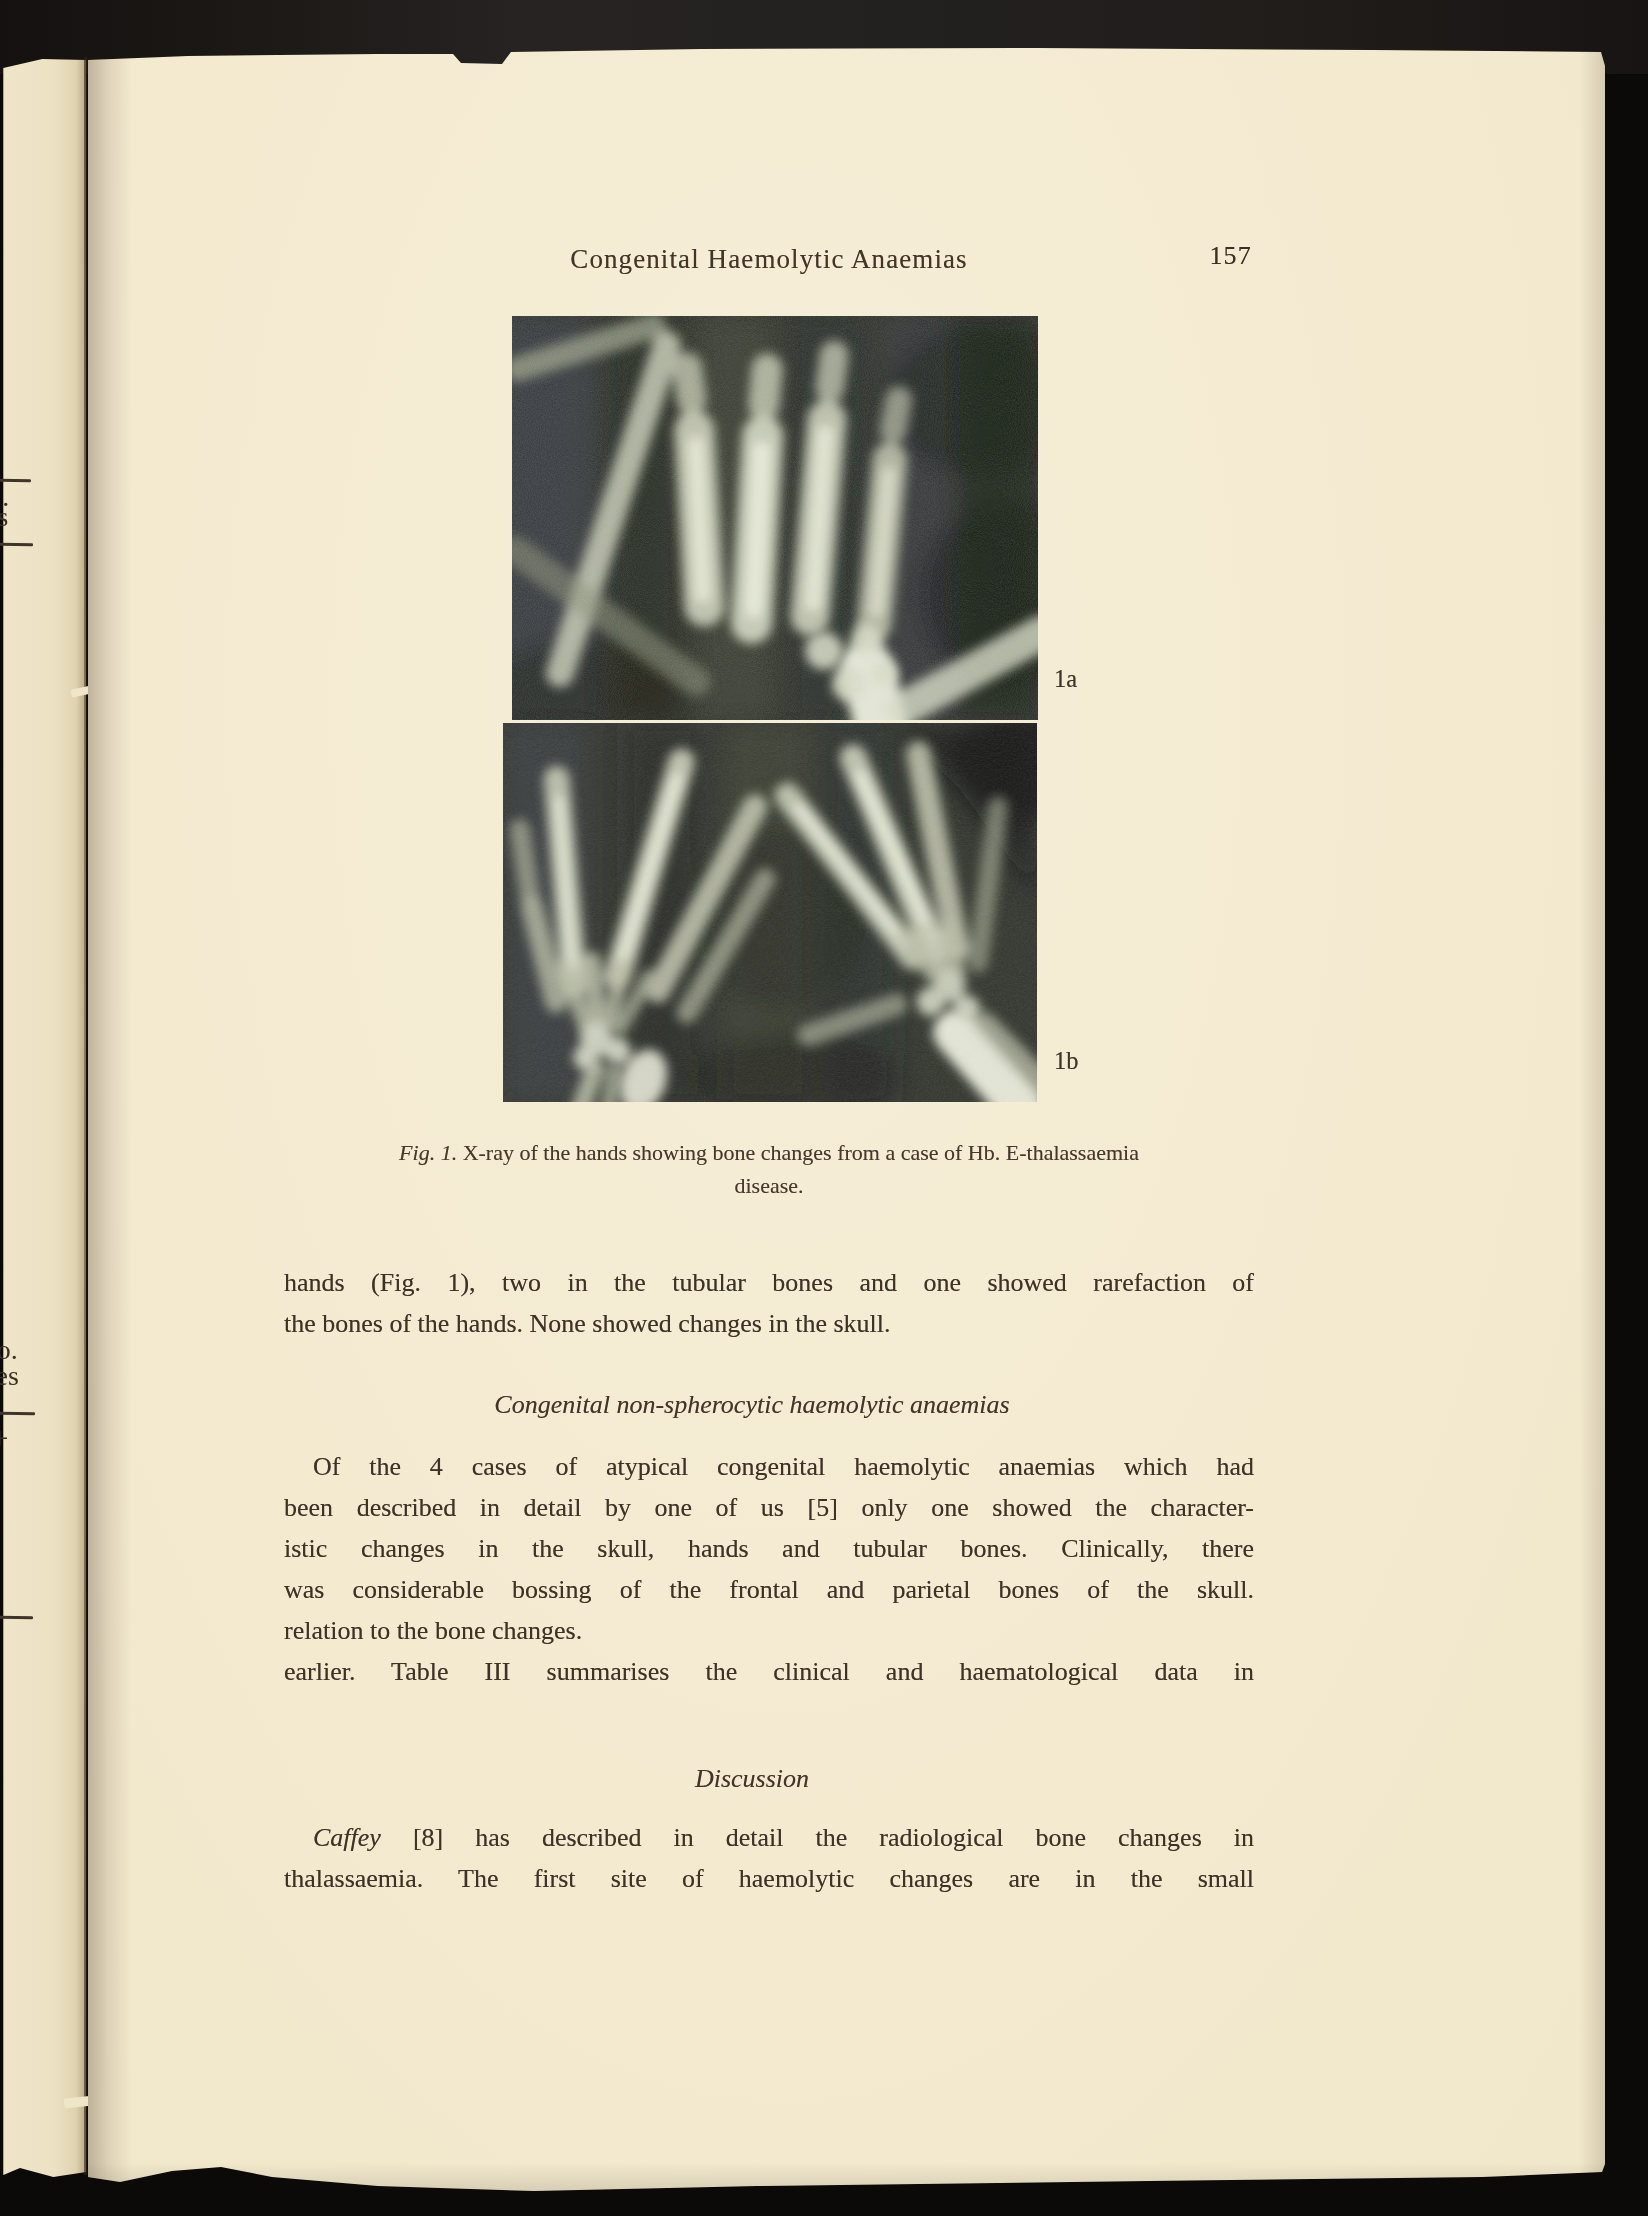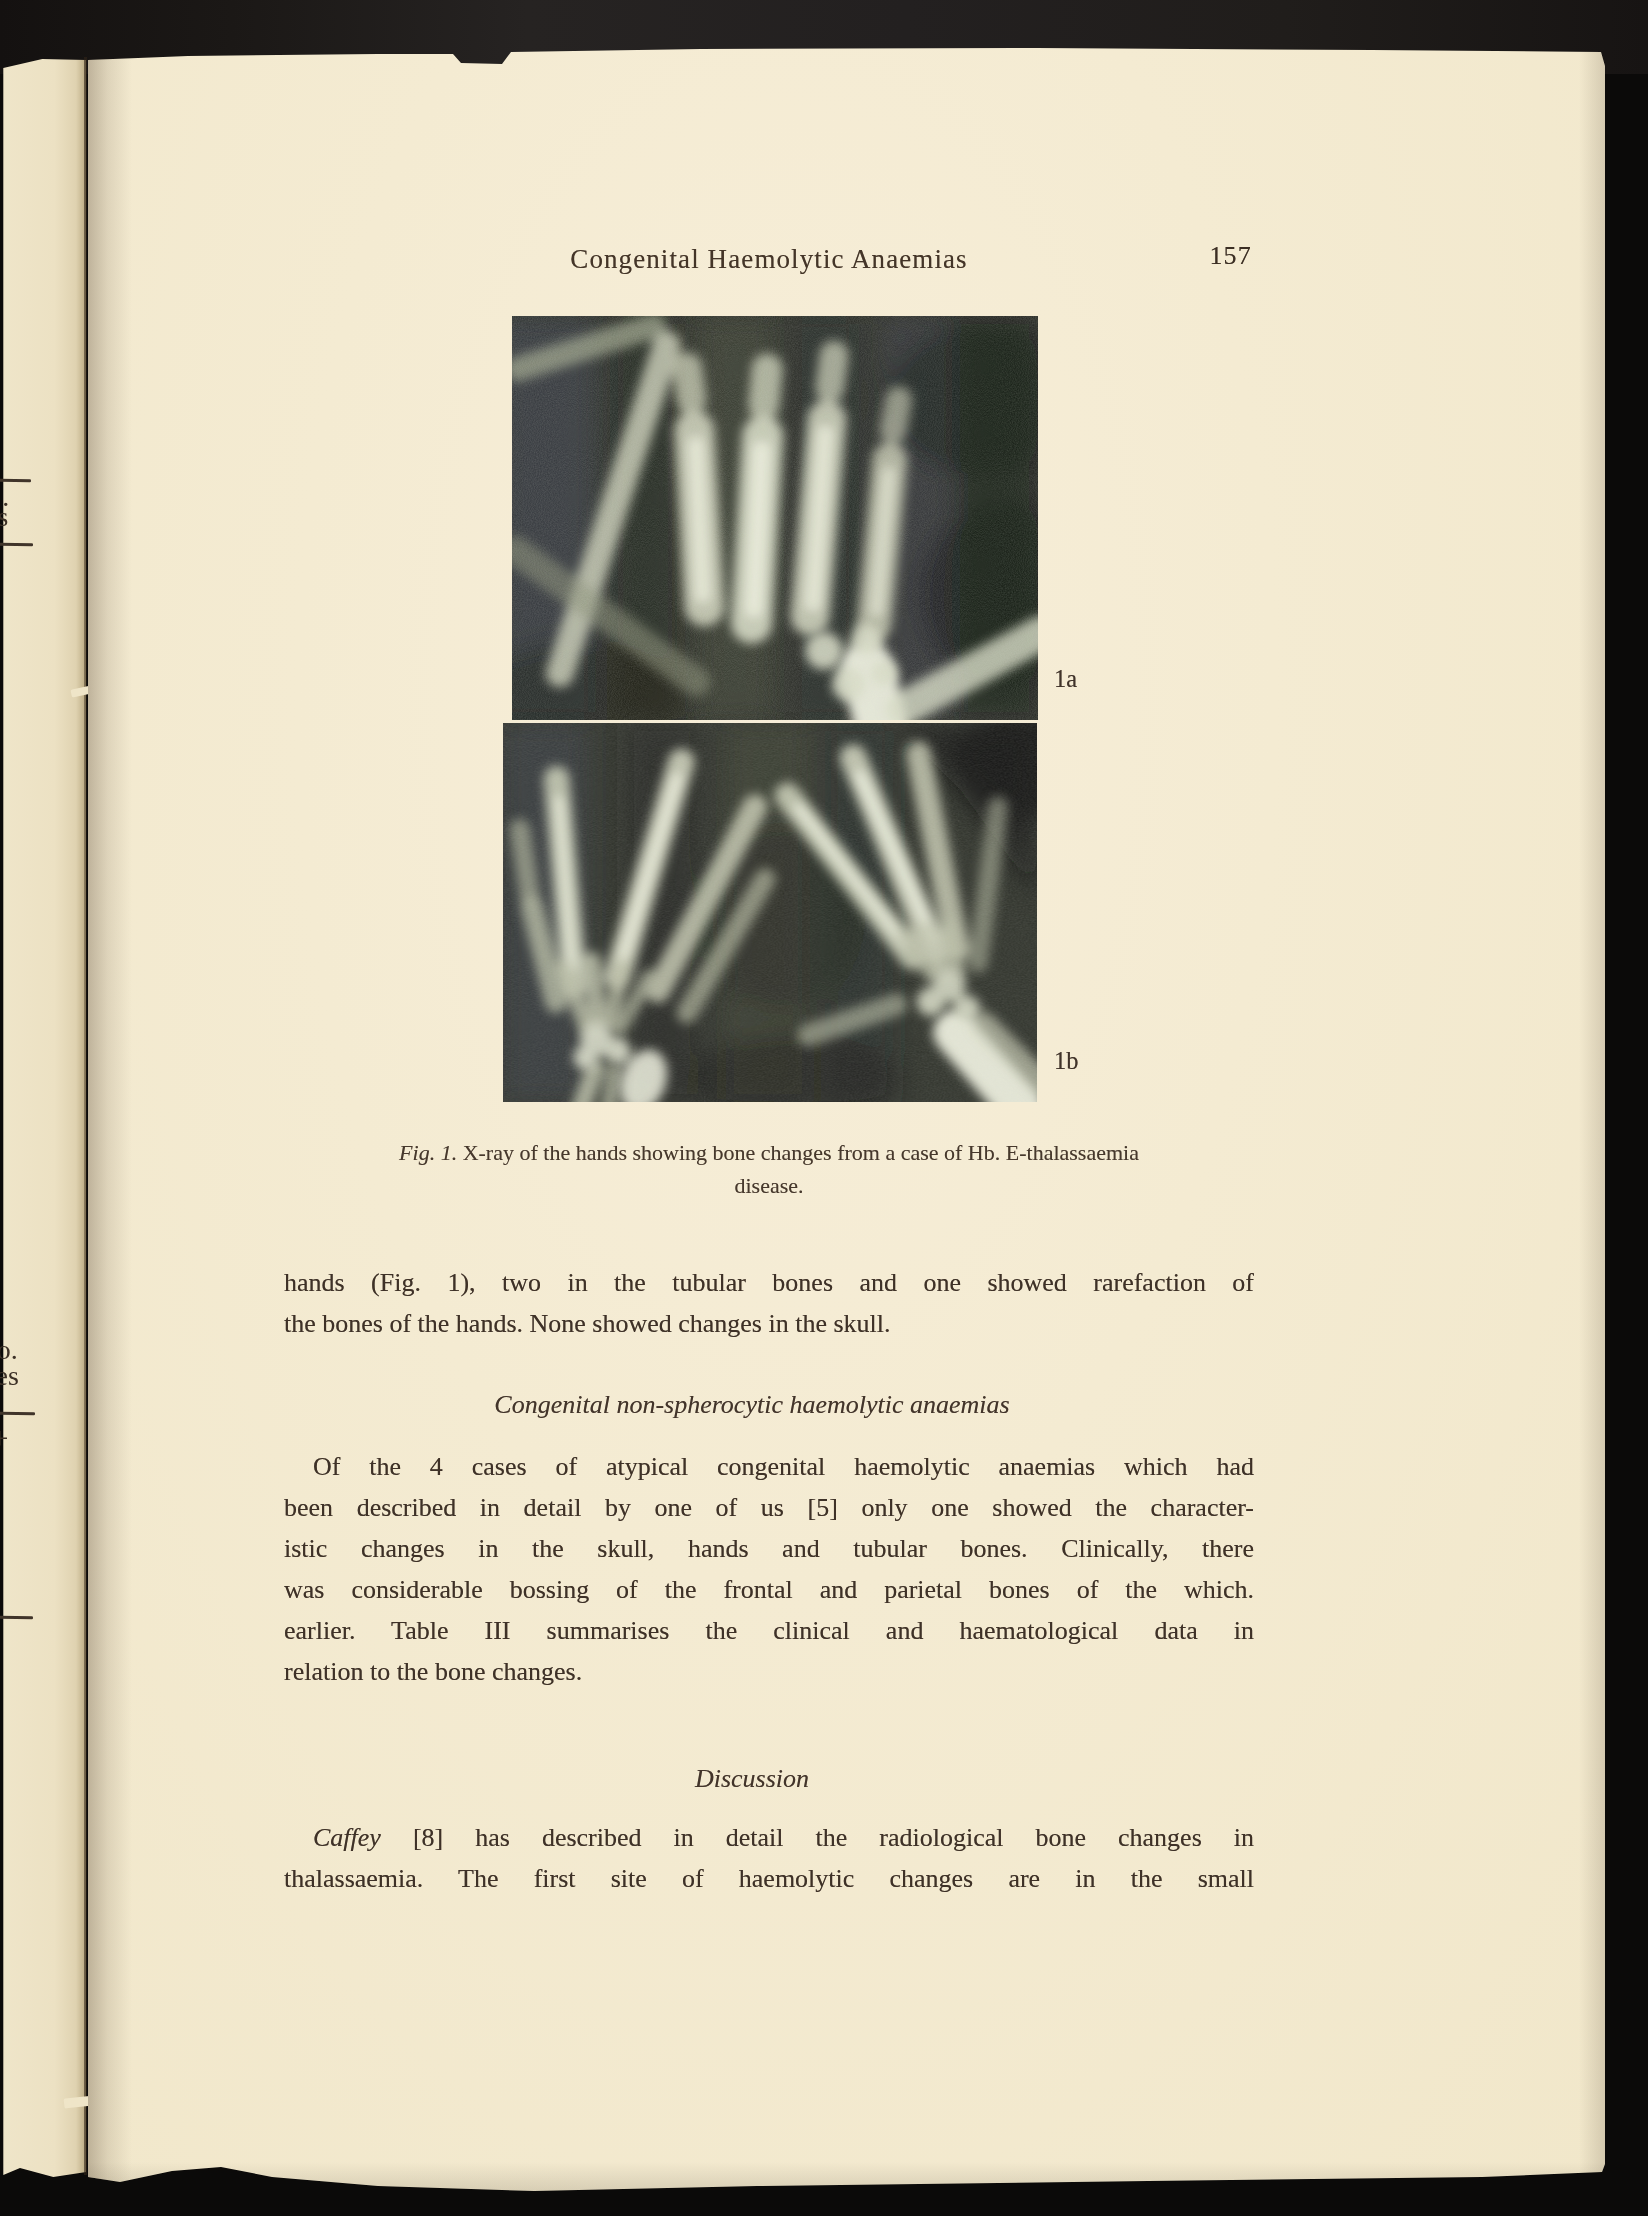--- a/index.html
+++ b/index.html
@@ -249,23 +249,23 @@
       <div class="tline">hands (Fig. 1), two in the tubular bones and one showed rarefaction of</div>
       <div class="tline last">the bones of the hands. None showed changes in the skull.</div>
     </div>
 
     <h2 class="sec sec1">Congenital non-spherocytic haemolytic anaemias</h2>
 
     <div class="para p2">
       <div class="tline indent">Of the 4 cases of atypical congenital haemolytic anaemias which had</div>
       <div class="tline">been described in detail by one of us [5] only one showed the character-</div>
       <div class="tline">istic changes in the skull, hands and tubular bones. Clinically, there</div>
-      <div class="tline">was considerable bossing of the frontal and parietal bones of the which.</div>
+      <div class="tline">was considerable bossing of the frontal and parietal bones of the skull.</div>
+      <div class="tline last">relation to the bone changes.</div>
       <div class="tline">earlier. Table III summarises the clinical and haematological data in</div>
-      <div class="tline last">relation to the bone changes.</div>
     </div>
 
     <h2 class="sec sec2">Discussion</h2>
 
     <div class="para p3">
       <div class="tline indent"><span class="ital">Caffey</span><span> [8] has described in detail the radiological bone changes in</span></div>
       <div class="tline">thalassaemia. The first site of haemolytic changes are in the small</div>
     </div>
 
   </div>

